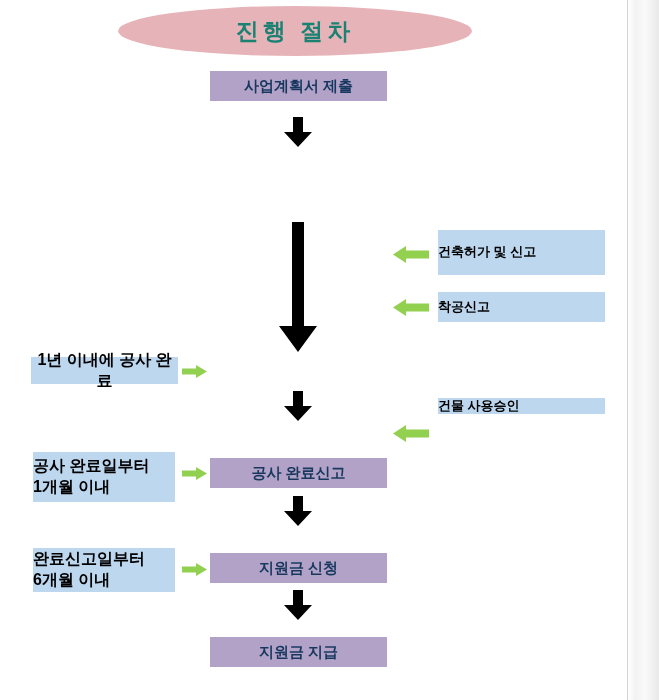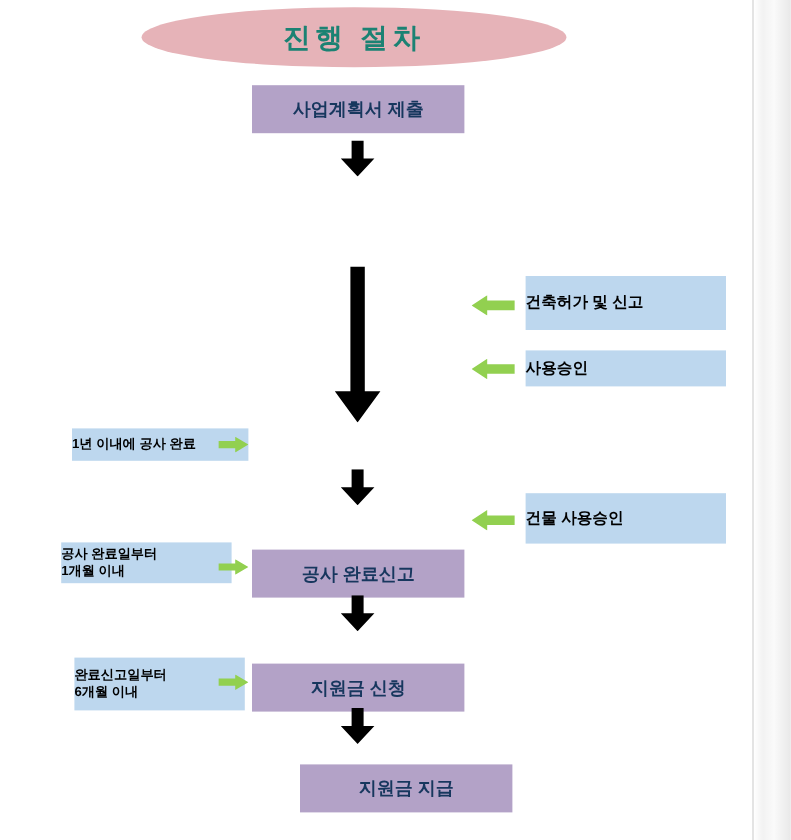--- a/index.html
+++ b/index.html
@@ -28,55 +28,55 @@
     position:absolute; left:118px; top:6px; width:354px; height:50px;
     background:#e6b3b8; border-radius:50%;
     display:flex; align-items:center; justify-content:center;
   }
   .ellipse .title-text {
     color:#1b8273; font-size:23px; font-weight:bold; letter-spacing:4px;
   }
 
   
   .step {
-    position:absolute; left:210px; width:177px; height:40px;
+    position:absolute; left:210px; width:177px; height:30px;
     background:#b3a2c7;
     display:flex; align-items:center; justify-content:center;
     color:#17375e; font-weight:bold; font-size:15px; white-space:nowrap;
   }
   .s1 { top:71px; }
   .s2 { top:183px; }
   .s3 { top:355px; }
   .s4 { top:458px; }
   .s5 { top:553px; }
-  .s6 { top:637px;margin-left:40px; }
+  .s6 { top:637px; }
 
   
   .arrow { position:absolute; }
   .arrow svg polygon { fill:#000000; }
   .a1 { left:283px; top:117px; }
   .a2 { left:278px; top:222px; }
   .a3 { left:283px; top:391px; }
   .a4 { left:283px; top:496px; }
   .a5 { left:283px; top:590px; }
 
   
   .note {
     position:absolute; background:#bdd7ee; color:#000000; font-weight:bold;
     display:flex; flex-direction:column; align-items:flex-start; justify-content:center;
     text-align:center; line-height:1.3;
   }
   .note span { display:block; }
   .note-r { left:438px; width:167px; font-size:13px; }
   .nrA { top:230px; height:45px; }
   .nrB { top:292px; height:30px; }
-  .nrC { top:411px; height:42px; }
-  .note-l { width:142px; font-size:11px;margin-left:29px; }
+  .nrC { top:398px; height:16px; }
+  .note-l { width:142px; font-size:16px; }
   .nlA { left:31px; top:357px; width:147px; height:27px; }
-  .nlB { left:22px; top:452px; height:34px; }
+  .nlB { left:33px; top:452px; height:50px; }
   .nlC { left:33px; top:548px; height:44px; }
 
   
   .garrow { position:absolute; }
   .garrow svg polygon { fill:#92d050; }
   .gl1 { left:393px; top:246px; }
   .gl2 { left:393px; top:299px; }
   .gl3 { left:393px; top:425px; }
   .gr1 { left:182px; top:364px; }
   .gr2 { left:182px; top:466px; }
@@ -129,21 +129,21 @@
   <div class="arrow a5">
     <svg width="30" height="30" viewBox="0 0 30 30">
         <polygon points="10,0 20,0 20,15 29,15 15,30 1,15 10,15"></polygon>
       </svg>
   </div>
 
   <div class="note note-r nrA">
     <span>건축허가 및 신고</span>
   </div>
   <div class="note note-r nrB">
-    <span>사용승인</span>
+    <span>착공신고</span>
   </div>
   <div class="note note-r nrC">
     <span>건물 사용승인</span>
   </div>
 
   <div class="note note-l nlA">
     <span>1년 이내에 공사 완료</span>
   </div>
   <div class="note note-l nlB">
     <span>공사 완료일부터</span>

